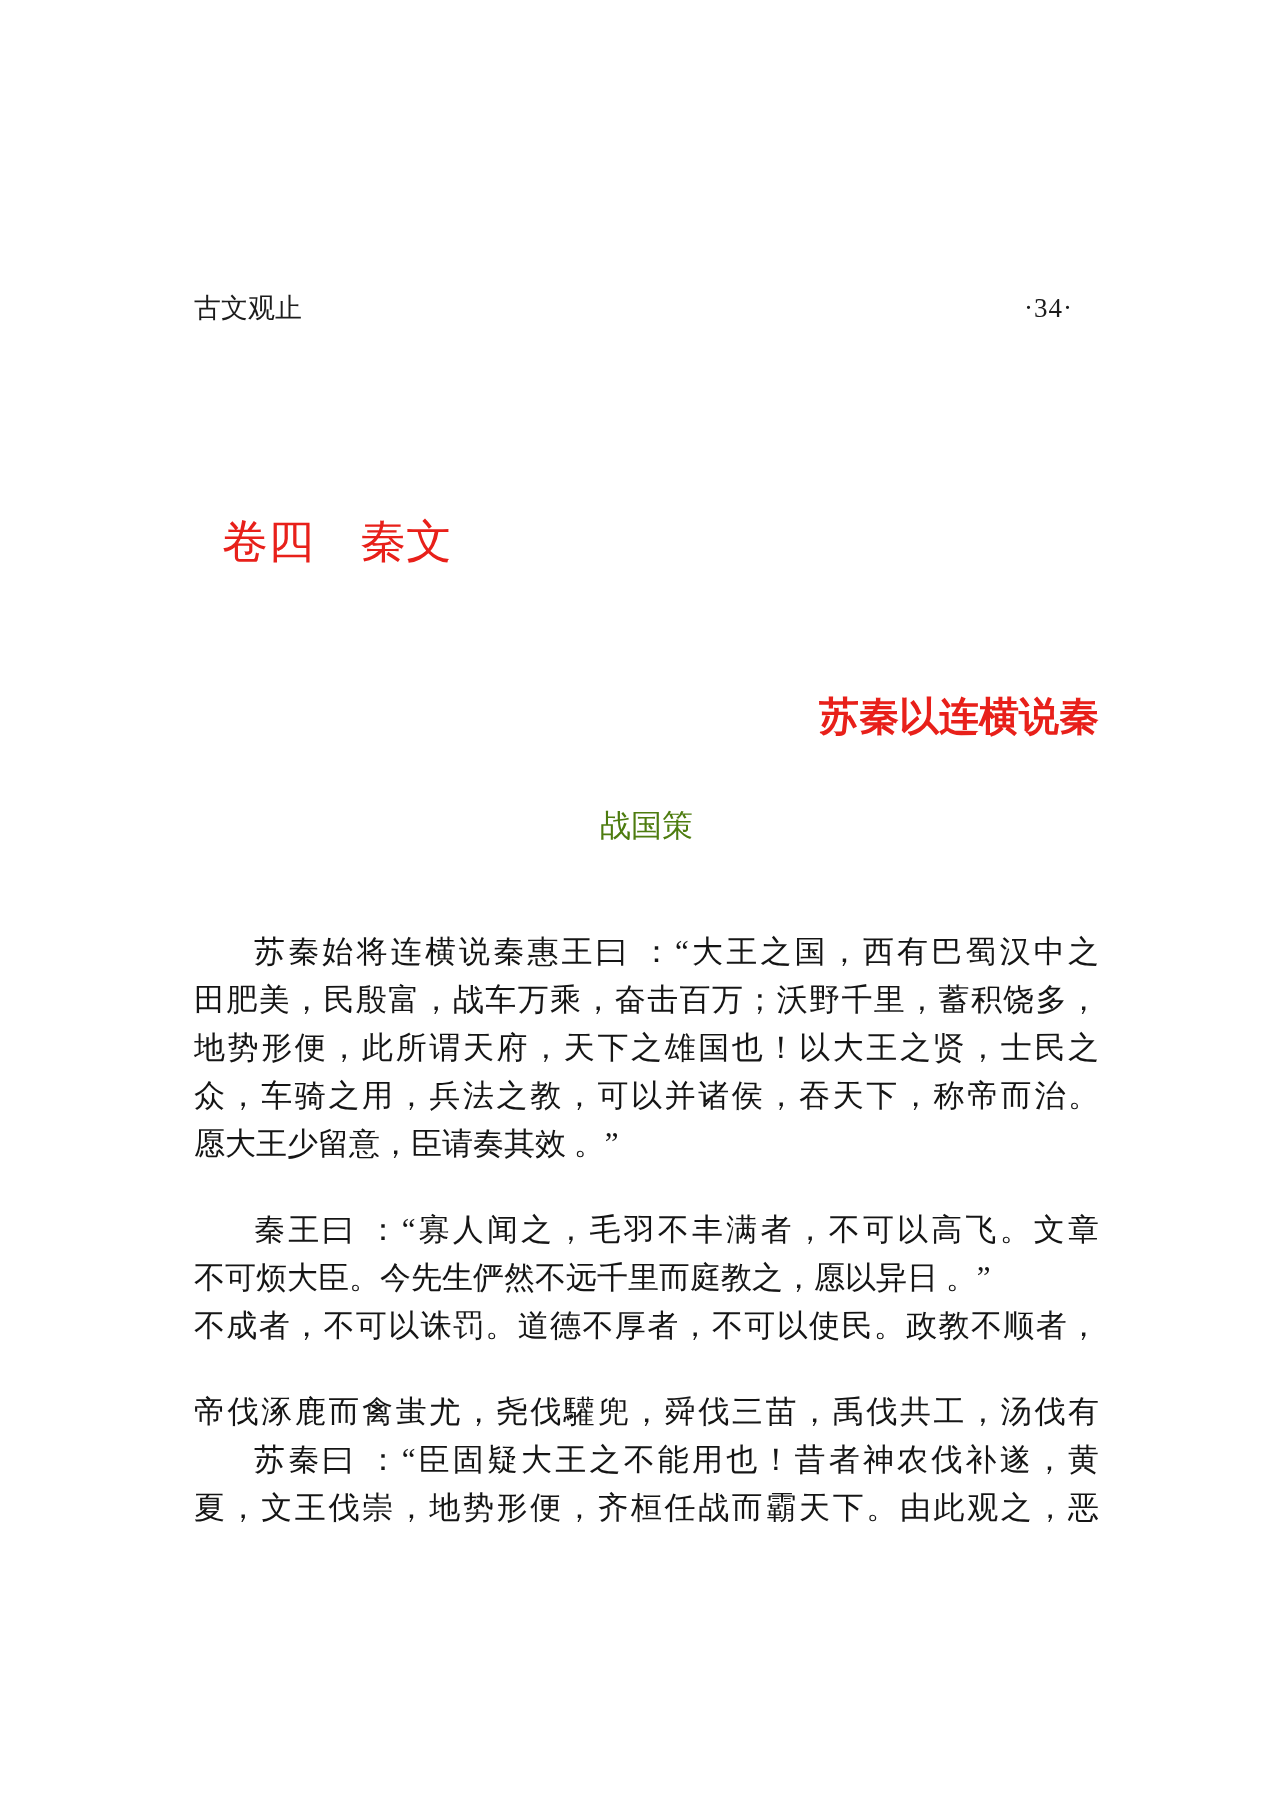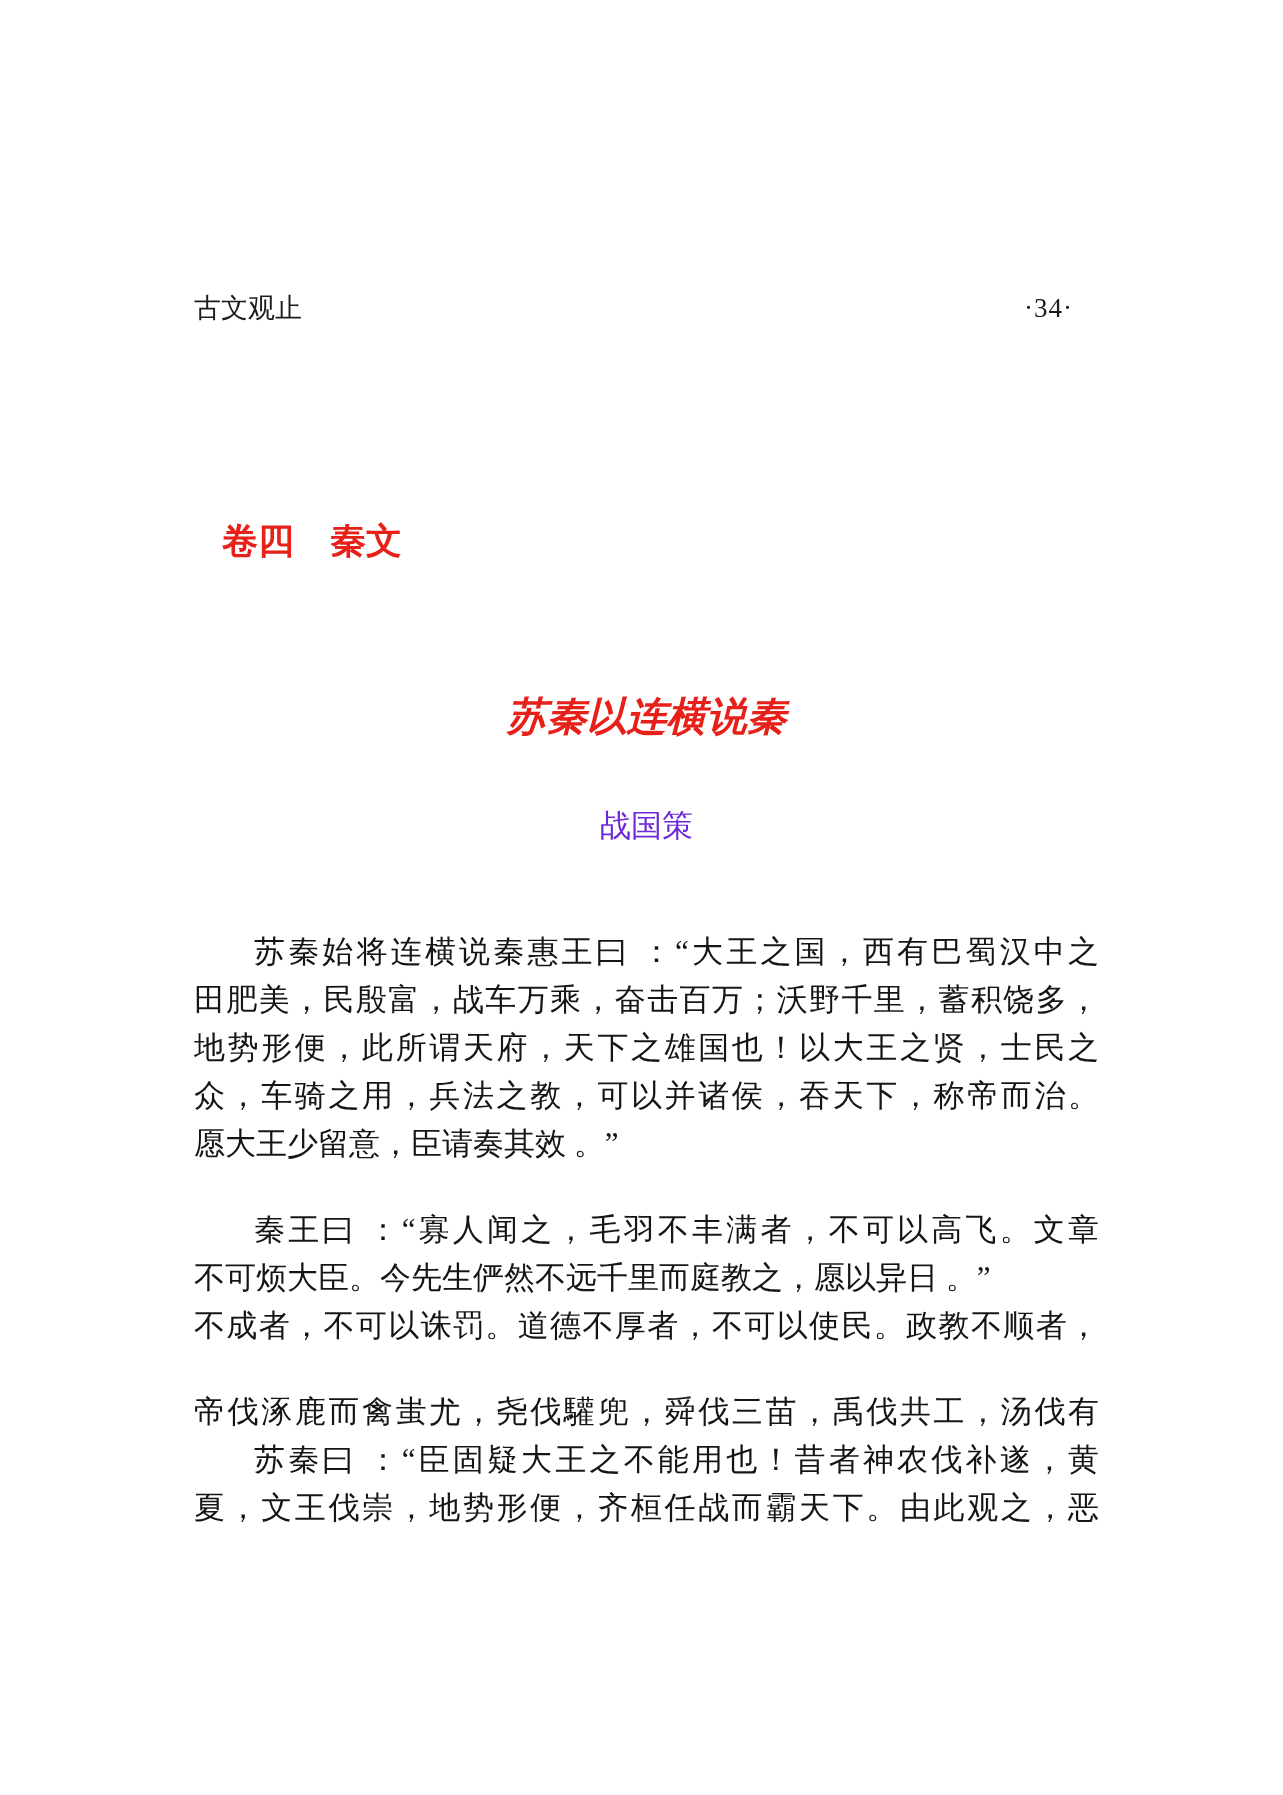--- a/index.html
+++ b/index.html
@@ -21,41 +21,40 @@
     justify-content: space-between;
     align-items: baseline;
     font-size: 27px;
     line-height: 34px;
     color: #1c1c1c;
   }
   .header .pagenum { padding-right: 26px; letter-spacing: 1px; }
   .chapter {
     margin: 193px 0 0 28px;
     font-family: "Liberation Sans", "DejaVu Sans", sans-serif;
-    font-weight: bold;
-    font-size: 36px;
+    font-weight: normal;
+    font-size: 46px;
     line-height: 46px;
     color: var(--accent, #e8201a);
   }
   .title {
     margin: 131px 0 0 0;
-    text-align: center;
+    text-align: right;
     font-family: "Liberation Sans", "DejaVu Sans", sans-serif;
     font-weight: bold;
     font-size: 40px;
     line-height: 42px;
     color: var(--accent, #e8201a);
-    font-style: italic;
   }
   .source {
     margin-top: 71px;
     text-align: center;
     font-size: 31px;
     line-height: 36px;
-    color: #6d28d9;
+    color: #4d7c0f;
   }
   .bodytext { margin-top: 84px; font-size: 31px; color: #151515; }
   .para { margin: 0 0 0 0; padding: 0; }
   .para + .para { margin-top: 38px; }
   .line { display: block; line-height: 48px; white-space: pre-wrap; }
   .line.indent { text-indent: 60px; }
   .line.fill { text-align: justify; text-align-last: justify; }
 </style>
 </head>
 <body>

